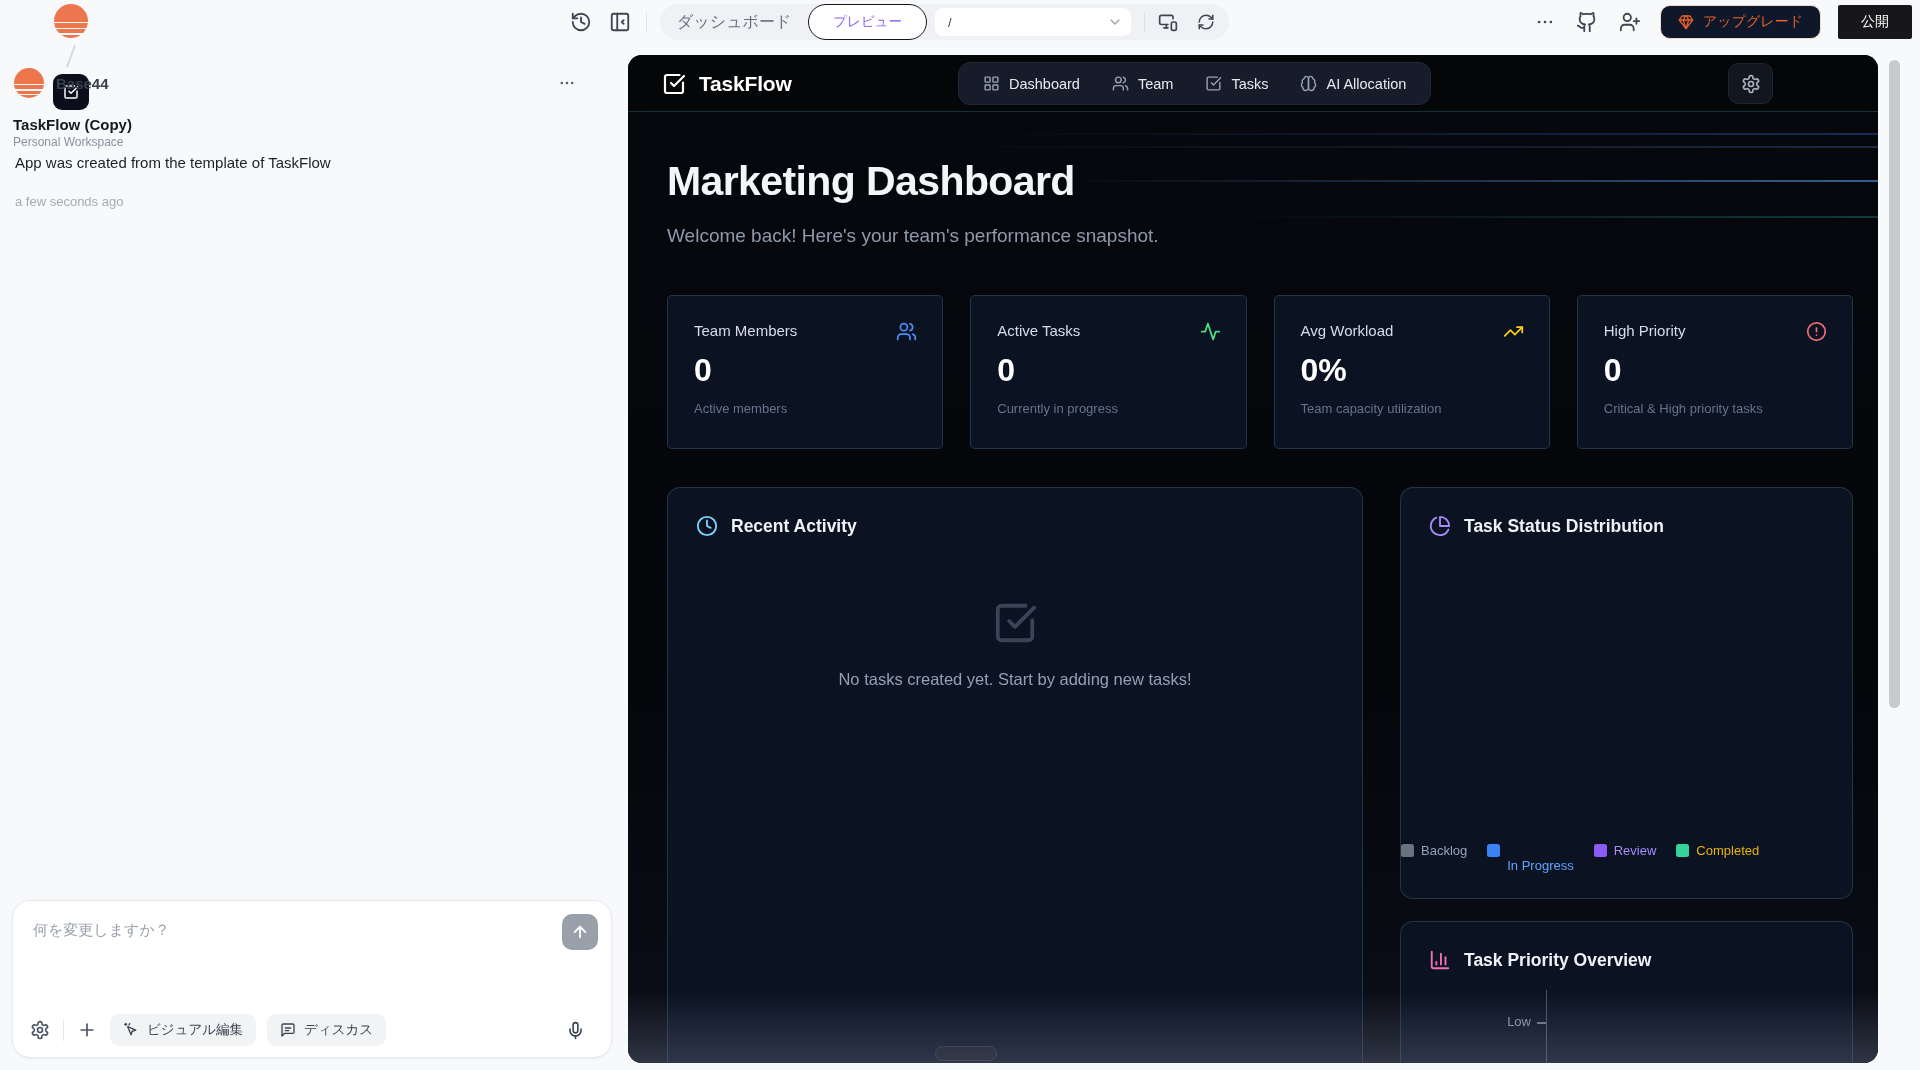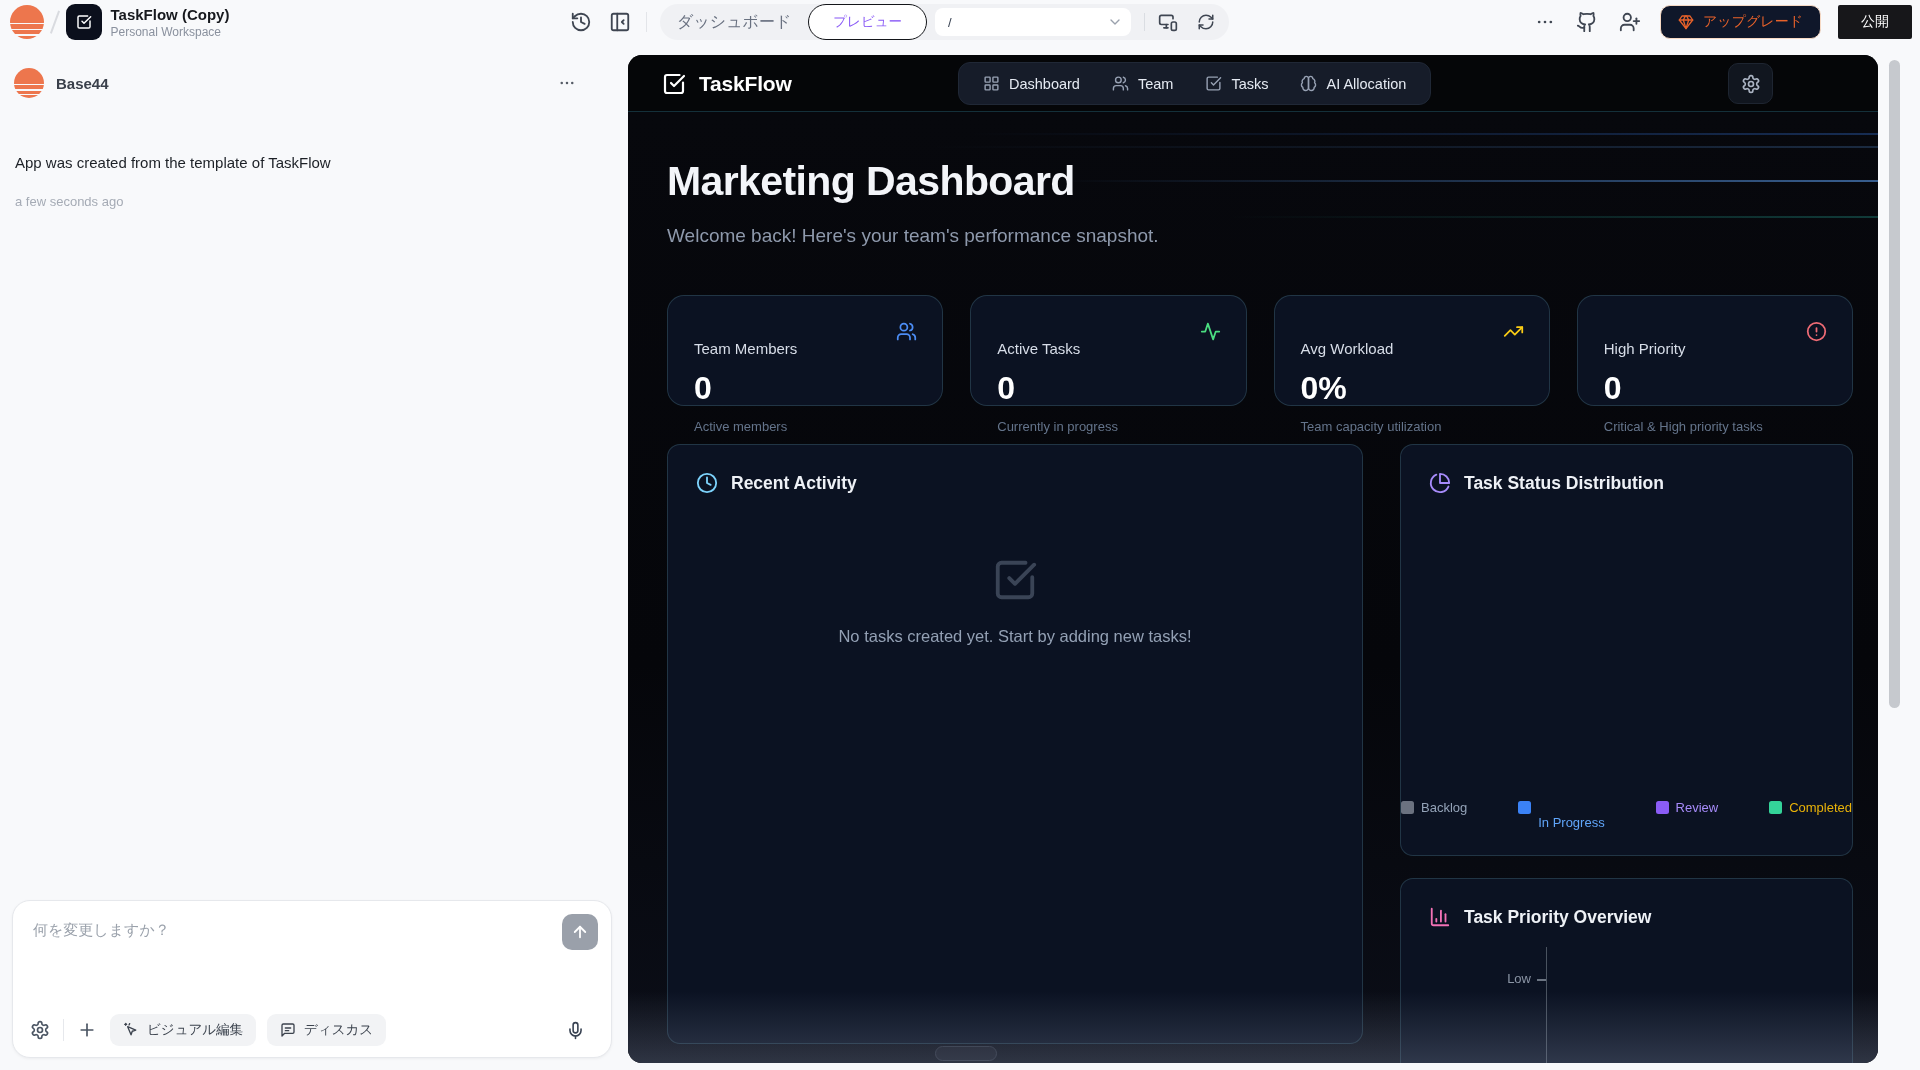--- a/index.html
+++ b/index.html
@@ -2,21 +2,21 @@
 <html><head>
 <meta charset="utf-8">
 <style>
   * { box-sizing: border-box; margin: 0; padding: 0; }
   html,body { width:1920px; height:1070px; overflow:hidden; }
   body { background:#f8f9fb; font-family:"Liberation Sans", sans-serif; position:relative; }
   svg { display:block; }
 
   
   .topbar { position:absolute; top:0; left:0; width:100%; height:44px; }
-  .tb-left { position:absolute; left:10px; top:4px; display:flex; align-items:center; gap:6px; }
+  .tb-left { position:absolute; left:10px; top:4px; display:flex; align-items:center; gap:6px;flex-direction:column; }
   .b44-logo { width:34px; height:34px; border-radius:50%;
     background:linear-gradient(#ed764d 0 52%, #f8f9fb 52% 57%, #ed764d 57% 70%, #f8f9fb 70% 75%, #ed764d 75% 86%, #f8f9fb 86% 90%, #ed764d 90% 100%); }
   .tb-slash { width:1.5px; height:24px; background:#d9dbe0; transform:rotate(20deg); margin:0 4px; }
   .app-icon { width:36px; height:36px; border-radius:9px; background:#0b0f1c; display:flex; align-items:center; justify-content:center; color:#fff; }
   .tb-titles { display:flex; flex-direction:column; gap:2px; margin-left:3px; }
   .tb-app-title { font-size:15px; font-weight:700; color:#17191e; }
   .tb-workspace { font-size:12px; color:#8a919e; }
 
   .tb-mid { position:absolute; left:568px; top:0; height:44px; display:flex; align-items:center; gap:13px; }
   .icon-btn { background:none; border:none; cursor:pointer; color:#3f4652; display:flex; align-items:center; justify-content:center; padding:2px; }
@@ -65,38 +65,38 @@
   .streak { position:absolute; height:2px; right:0; pointer-events:none; }
   .streak-1 { top:21px; left:340px; background:linear-gradient(90deg, rgba(59,130,246,0), rgba(59,130,246,.30)); }
   .streak-2 { top:34px; left:300px; background:linear-gradient(90deg, rgba(59,130,246,0), rgba(96,165,250,.22)); }
   .streak-3 { top:68px; left:430px; background:linear-gradient(90deg, rgba(37,99,235,0), rgba(96,165,250,.55)); }
   .streak-4 { top:104px; left:600px; background:linear-gradient(90deg, rgba(45,212,191,0), rgba(45,212,191,.25)); }
 
   .page-title { padding-top:46px; font-size:41px; font-weight:800; color:#f3f5f9; letter-spacing:-0.6px; }
   .page-sub { margin-top:20px; font-size:19px; color:#8e99ac; }
 
   .stats { margin-top:48px; display:grid; grid-template-columns:repeat(4,1fr); gap:27px; }
-  .stat-card { height:111px; background:#0b1222; border:1px solid rgba(94,142,161,.28); border-radius:17px; padding:44px 26px; position:relative; }
+  .stat-card { height:154px; background:#0b1222; border:1px solid rgba(94,142,161,.28); border-radius:5px; padding:26px 26px; position:relative; }
   .stat-title { font-size:15px; color:#d7dde8; font-weight:500; }
   .stat-icon { position:absolute; top:25px; right:25px; }
   .stat-value { margin-top:13px; font-size:32px; font-weight:700; color:#ffffff; }
   .stat-cap { margin-top:12px; font-size:13px; color:#64748b; }
 
   .charts { margin-top:38px; display:grid; grid-template-columns:696px 1fr; gap:37px; align-items:start; }
   .panel-card { background:#0b1222; border:1px solid rgba(94,142,161,.28); border-radius:13px; position:relative; }
   .card-head { display:flex; align-items:center; gap:13px; padding:27px 28px 0; }
   .card-title { font-size:17.5px; font-weight:600; color:#eef1f6; }
   .activity-card { height:600px; }
   .empty { position:absolute; top:112px; left:0; right:0; text-align:center; }
   .empty svg { margin:0 auto; color:#3a4456; }
   .empty-text { margin-top:24px; font-size:16.5px; color:#93a0b4; }
 
   .right-col { display:flex; flex-direction:column; gap:22px; }
   .status-card { height:412px; }
-  .legend { position:absolute; bottom:25px; left:0; right:0; display:flex; justify-content:space-between; gap:20px; font-size:13px; }
+  .legend { position:absolute; bottom:25px; left:0; right:0; display:flex; justify-content:flex-start; gap:20px; font-size:13px; }
   .legend-item { display:flex; align-items:center; gap:7px; }
   .legend-swatch { width:13px; height:13px; border-radius:2.5px; }
   .priority-card { height:270px; }
   .axis-line { position:absolute; left:145px; top:68px; bottom:-20px; width:1px; background:#49525f; }
   .axis-tick { position:absolute; left:136px; top:100px; width:9px; height:1.5px; background:#6b7482; }
   .axis-label { position:absolute; left:0; width:130px; top:92px; text-align:right; font-size:13px; color:#8b95a5; }
 
   .drag-handle { position:absolute; left:307px; top:991px; width:62px; height:15px; background:#151823; border:1px solid #2e3340; border-radius:9px; cursor:grab; }
   .bottom-fade { position:absolute; left:0; right:0; bottom:0; height:72px; background:linear-gradient(180deg, rgba(125,138,165,0), rgba(130,142,168,.30)); pointer-events:none; }
 

